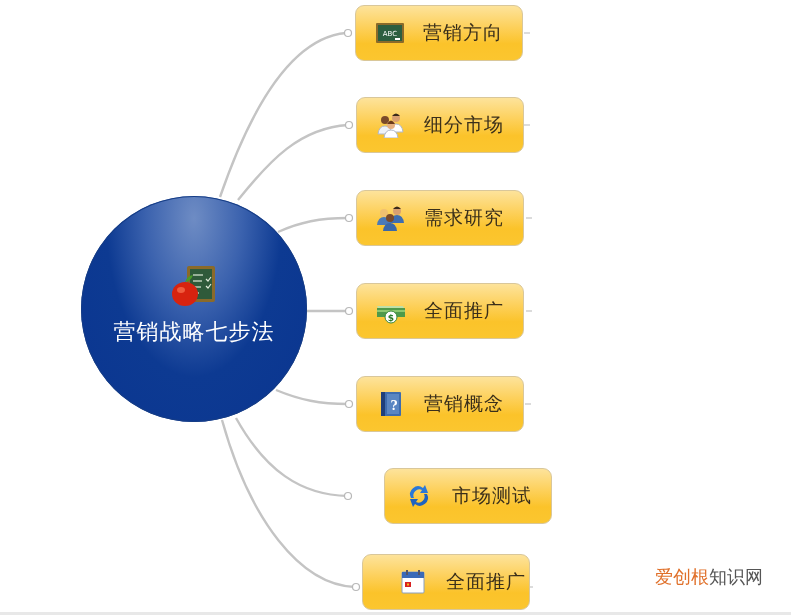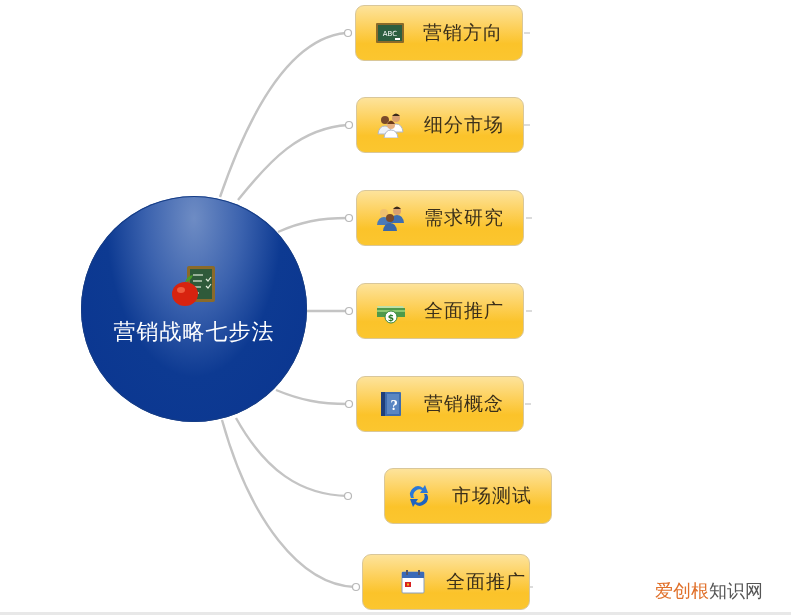--- a/index.html
+++ b/index.html
@@ -27,21 +27,21 @@
     border: 1px solid #d9c79a;
     background: linear-gradient(to bottom, #fde39b 0%, #fdd05a 40%, #fbc32a 70%, #fbc62f 100%);
     box-sizing: border-box;
     display: flex; align-items: center; justify-content: center;
     cursor: pointer;
     gap: 8px;
   }
   .node-icon { width: 30px; height: 26px; display: inline-block; margin-right: 10px; flex: none; }
   .node-label { font-size: 19px; color: #3a2f1a; letter-spacing: 1px; }
   .watermark {
-    position: absolute; right: 28px; bottom: 12px; font-size: 18px;
+    position: absolute; right: 28px; bottom: 26px; font-size: 18px;
     font-family: "DejaVu Sans", "Liberation Sans", sans-serif;
   }
   .wm-a { color: #e0702a; }
   .wm-b { color: #555555; }
   .bottom-bar {
     position: absolute; left: 0; bottom: 0; width: 791px; height: 3px; background: #e8e8e8;
   }
 </style>
 </head>
 <body>

